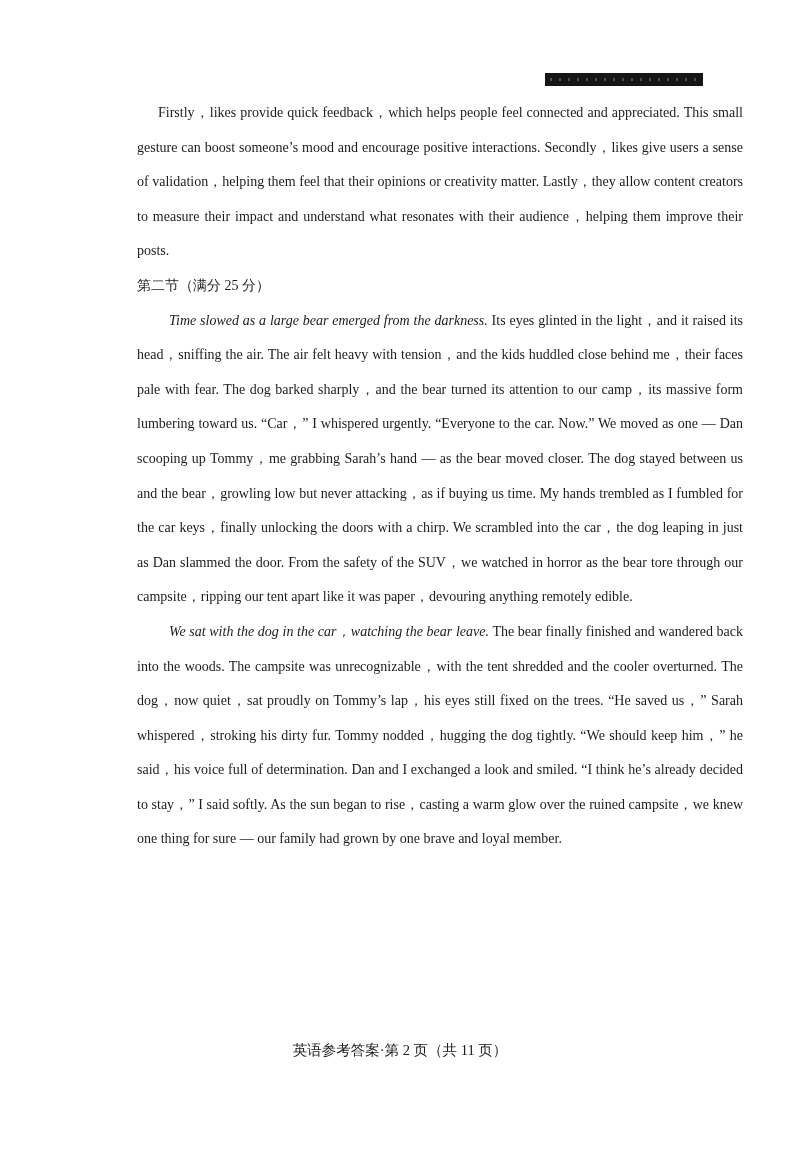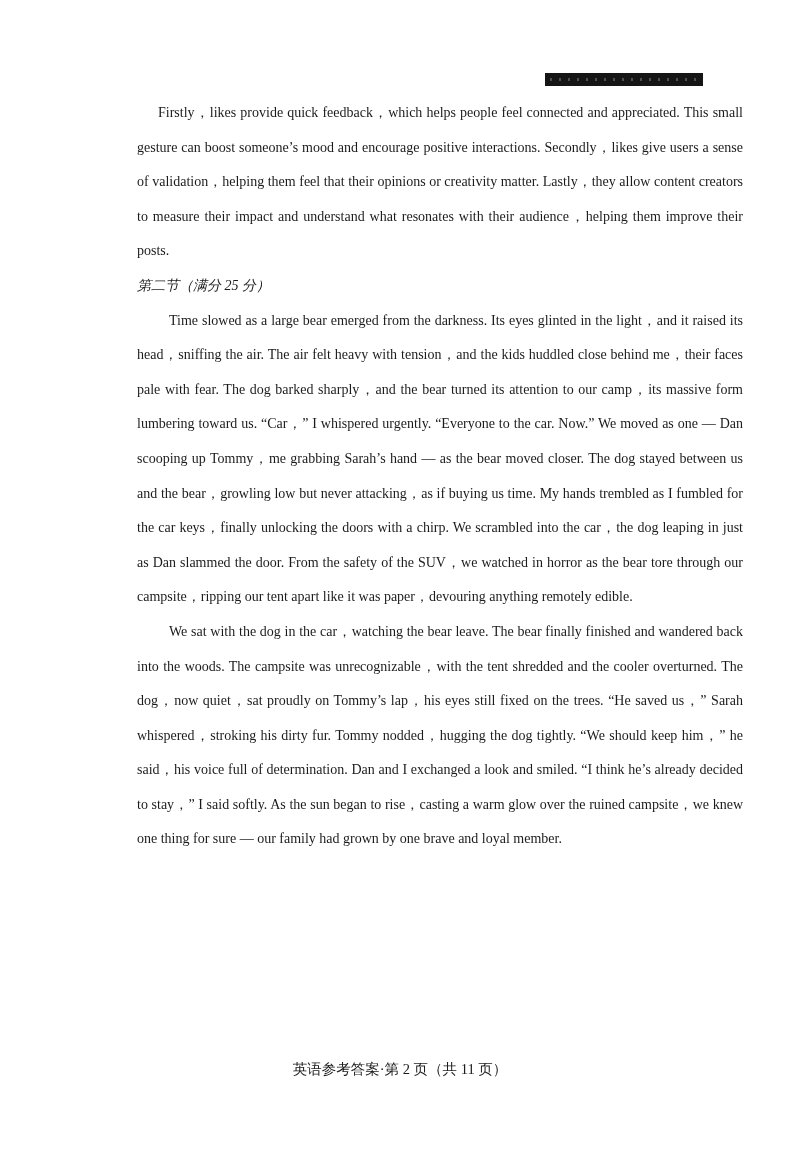--- a/index.html
+++ b/index.html
@@ -41,33 +41,32 @@
     left: 97px;
     width: 606px;
     top: 96px;
     font-size: 14px;
     line-height: 34.6px;
     text-align: justify;
     margin-left: 40px;
   }
   .content p { margin: 0; }
   .para-en   { text-indent: 21px; }
-  .para-cn   { text-indent: 0; font-style: italic; }
+  .para-cn   { text-indent: 0; }
   .para-essay{ text-indent: 32px; }
-  .lead-italic { }
+  .lead-italic { font-style: italic; }
   .page-footer {
     position: absolute;
     left: 0;
     top: 1039px;
     width: 100%;
     text-align: center;
     font-size: 14.5px;
     line-height: 22px;
     color: #1b1b1b;
-    margin-top: 19px;
   }
 </style>
 </head>
 <body>
 
 <div class="page">
 
   <div class="watermark-bar"></div>
 
   <div class="content">

